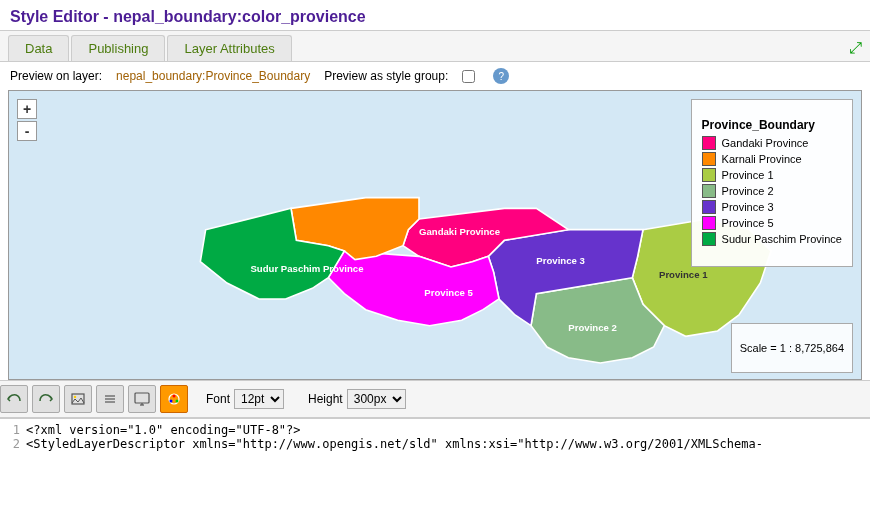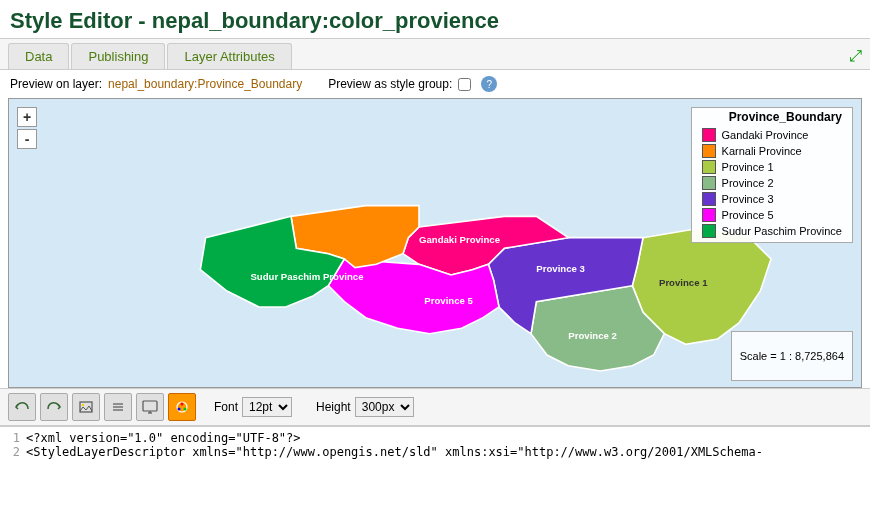--- a/index.html
+++ b/index.html
@@ -1,53 +1,53 @@
 <!DOCTYPE html>
 <html><head>
   <meta charset="utf-8">
   <style>
     * { margin: 0; padding: 0; box-sizing: border-box; }
     body { font-family: Arial, sans-serif; font-size: 13px; background: #fff; width: 870px; height: 523px; overflow: hidden; }
 
     
     #title-bar { background: #fff; padding: 8px 10px 4px 10px; border-bottom: 1px solid #ccc; }
-    #app-title { color: #14532d; font-size: 22px; font-weight: bold; }
+    #app-title { color: #4c1d95; font-size: 16px; font-weight: bold; }
     #subtitle { color: #333; font-size: 12px; margin-top: 4px; }
 
     
     #tabs { display: flex; align-items: center; padding: 4px 8px 0 8px; border-bottom: 1px solid #ccc; background: #f5f5f5; gap: 0; }
     .tab { padding: 5px 16px; border: 1px solid #ccc; background: #e8e8e8; cursor: pointer; font-size: 13px; color: #4d7c0f; border-bottom: none; margin-right: 2px; border-radius: 3px 3px 0 0; }
     .tab.active { background: #fff; border-bottom: 1px solid #fff; font-weight: bold; margin-bottom: -1px; z-index: 1; }
     .expand-icon { margin-left: auto; color: #009900; font-size: 16px; cursor: pointer; }
 
     
-    #preview-bar { display: flex; align-items: center; padding: 6px 10px; font-size: 12px; gap: 6px; }
+    #preview-bar { display: flex; align-items: center; padding: 6px 10px; font-size: 12px; gap: 14px; }
     #preview-bar a { color: #a16207; text-decoration: none; }
     #style-group-checkbox { margin-right: 4px; }
     .help-icon { display: inline-flex; align-items: center; justify-content: center; width: 16px; height: 16px; border-radius: 50%; background: #6699cc; color: #fff; font-size: 10px; cursor: pointer; }
 
     
     #map-container { position: relative; margin: 0 8px; height: 290px; border: 1px solid #999; background: #d4e8f5; overflow: hidden; }
     #zoom-controls { position: absolute; top: 8px; left: 8px; display: flex; flex-direction: column; gap: 2px; z-index: 10; }
     .zoom-btn { width: 20px; height: 20px; background: #fff; border: 1px solid #999; cursor: pointer; font-size: 14px; font-weight: bold; display: flex; align-items: center; justify-content: center; color: #333; }
 
     
     #map-svg { width: 100%; height: 100%; }
 
     
-    #legend { position: absolute; top: 8px; right: 8px; background: rgba(255,255,255,0.95); border: 1px solid #aaa; padding: 2px 10px; font-size: 11px; text-align: right; }
+    #legend { position: absolute; top: 8px; right: 8px; background: rgba(255,255,255,0.95); border: 1px solid #aaa; padding: 18px 10px; font-size: 11px; }
     #legend-title { font-weight: bold; margin-bottom: 4px; font-size: 12px; }
     .legend-item { display: flex; align-items: center; gap: 6px; margin-bottom: 2px; }
     .legend-color { width: 14px; height: 14px; border: 1px solid #555; flex-shrink: 0; }
 
     
     #scale-bar { position: absolute; bottom: 6px; right: 8px; background: rgba(255,255,255,0.85); border: 1px solid #aaa; padding: 18px 8px; font-size: 11px; }
 
     
-    #toolbar { display: flex; align-items: center; padding: 4px 8px; border-top: 1px solid #ccc; border-bottom: 1px solid #ccc; background: #f5f5f5; gap: 4px; }
+    #toolbar { display: flex; align-items: center; padding: 4px 0; border-top: 1px solid #ccc; border-bottom: 1px solid #ccc; background: #f5f5f5; gap: 4px; }
     .tool-btn { width: 28px; height: 28px; background: #e0e0e0; border: 1px solid #aaa; cursor: pointer; display: flex; align-items: center; justify-content: center; font-size: 14px; border-radius: 2px; }
     .toolbar-sep { width: 4px; }
     #font-label { font-size: 12px; margin-left: 6px; }
     #font-size-select { font-size: 12px; padding: 1px 2px; border: 1px solid #aaa; }
     #height-label { font-size: 12px; margin-left: 8px; }
     #height-select { font-size: 12px; padding: 1px 2px; border: 1px solid #aaa; }
 
     
     #code-area { background: #fff; border-top: 1px solid #ccc; height: 68px; overflow-y: auto; font-family: monospace; font-size: 12px; padding: 4px; }
     .code-line { display: flex; gap: 6px; }
@@ -64,21 +64,21 @@
 <div id="tabs">
   <div class="tab">Data</div>
   <div class="tab">Publishing</div>
   <div class="tab">Layer Attributes</div>
   <div class="expand-icon">⤢</div>
 </div>
 
 <div id="preview-bar">
   <span>Preview on layer:</span>
   <a href="#">nepal_boundary:Province_Boundary</a>
-  <span style="margin-left:20px;">Preview as style group:</span>
+  <span style="">Preview as style group:</span>
   <input type="checkbox" id="style-group-checkbox" style="">
   <span class="help-icon">?</span>
 </div>
 
 <div id="map-container">
   
   <div id="zoom-controls">
     <button class="zoom-btn">+</button>
     <button class="zoom-btn">-</button>
   </div>

